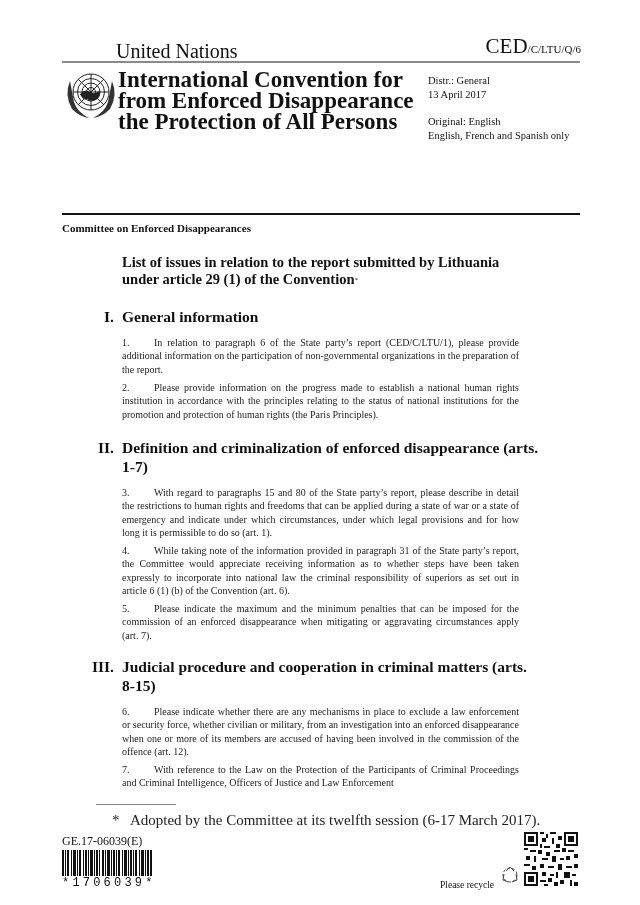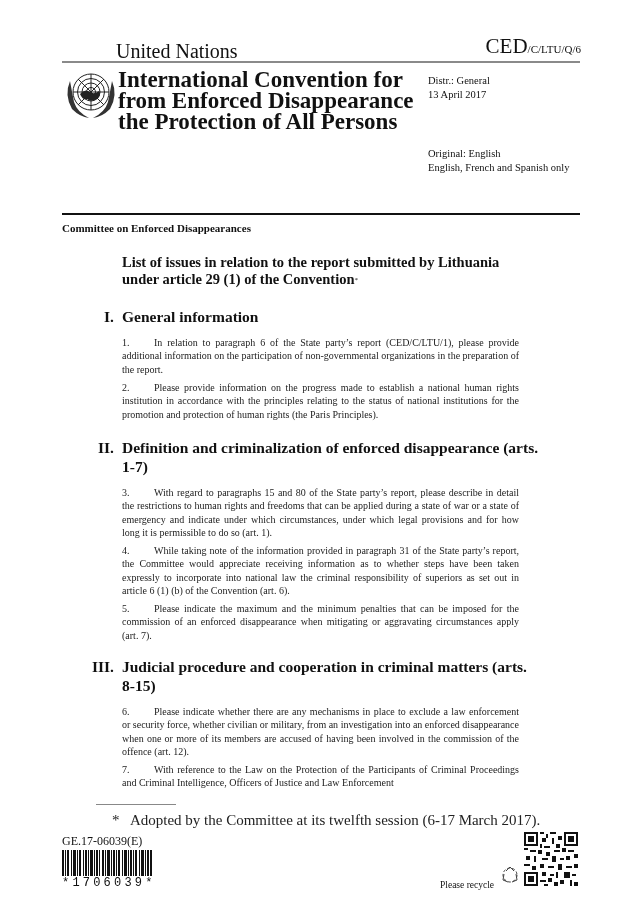--- a/index.html
+++ b/index.html
@@ -6,21 +6,21 @@
   body { width:640px; height:905px; position:relative; overflow:hidden;
          font-family:"Liberation Serif","DejaVu Serif",serif; color:#111; }
   .abs { position:absolute; }
   .un-name { left:116px; top:40px; font-size:20px; }
   .symbol { right:59px; top:34px; font-size:21px; white-space:nowrap; }
   .symbol .suffix { font-size:11px; }
   .rule-gray { left:62px; top:61px; width:518px; height:2px; background:#8a8a8a; }
   .logo { left:62px; top:67px; width:58px; height:52px; }
   .conv-title { left:118px; top:69px; font-size:23px; font-weight:bold; line-height:21px; width:300px; }
   .distr { left:428px; top:74px; font-size:10.5px; line-height:14px; }
-  .orig { left:428px; top:115px; font-size:10.5px; line-height:14px;margin-top:32px; }
+  .orig { left:428px; top:115px; font-size:10.5px; line-height:14px; }
   .rule-black { left:62px; top:213px; width:518px; height:2px; background:#111; }
   .committee { left:62px; top:222px; font-size:11px; font-weight:bold; }
   .doc-title { left:122px; top:254px; font-size:14.5px; font-weight:bold; line-height:17px; width:420px; }
   .doc-title sup { font-size:7px; font-weight:normal; vertical-align:2px; }
   .sec { position:absolute; font-size:15.5px; font-weight:bold; line-height:19px; }
   .sec .num { position:absolute; text-align:right; width:40px; }
   .sec .txt { position:absolute; left:48px; width:420px; }
   .para { position:absolute; left:122px; width:397px; font-size:10px; line-height:13.3px;
           text-align:justify; color:#222; }
   .para .pn { display:inline-block; width:32px; text-indent:0; }

